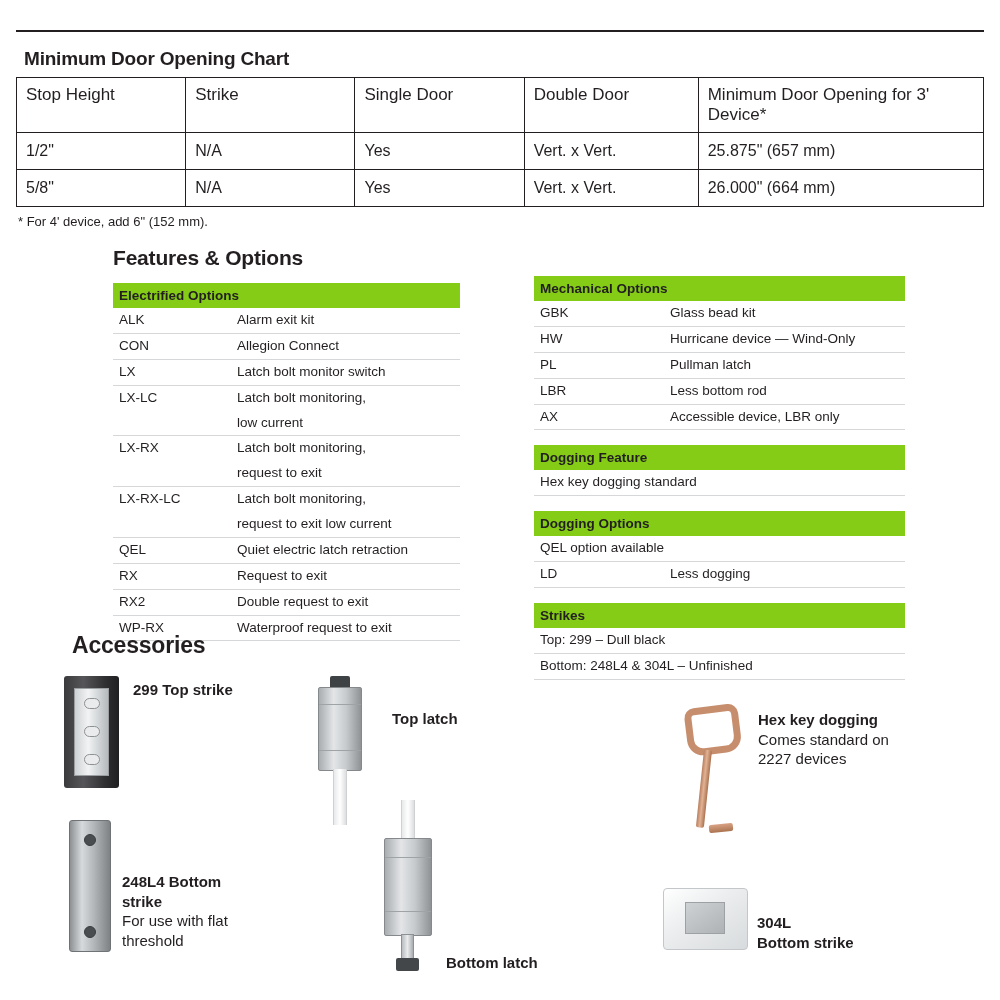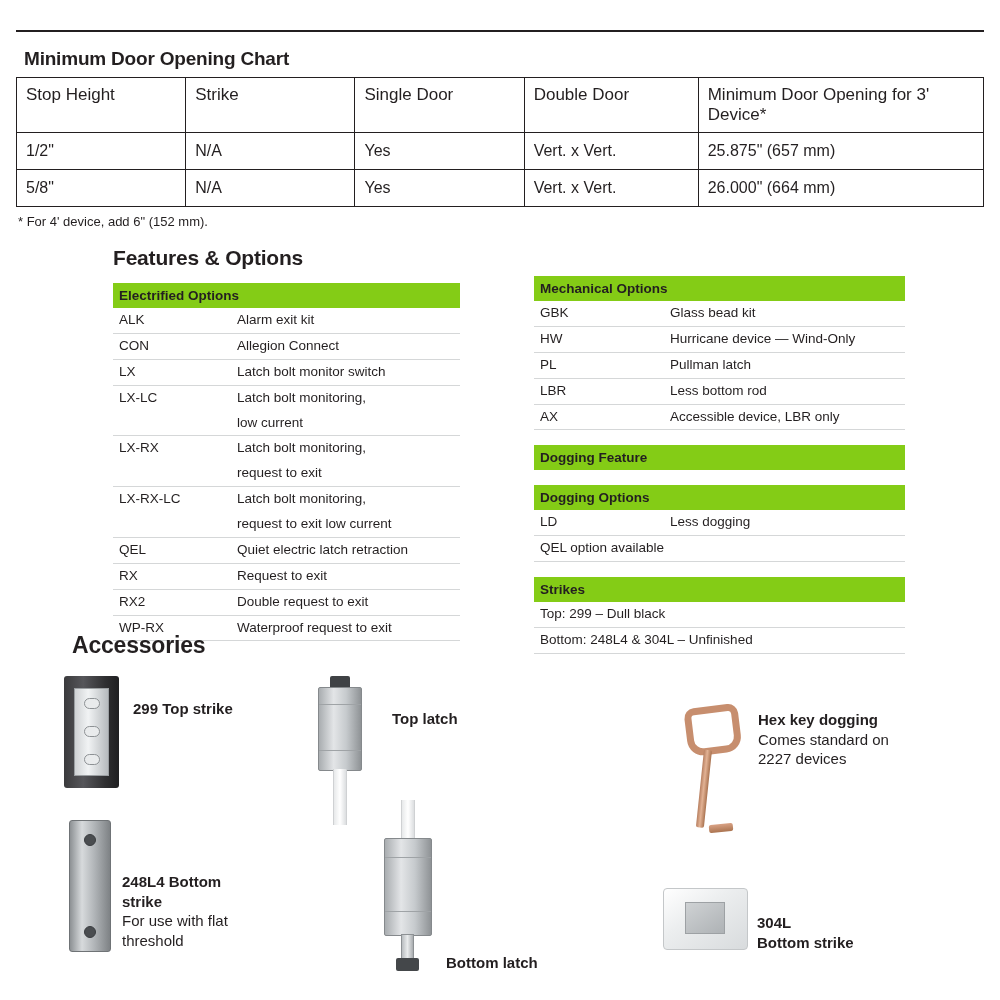--- a/index.html
+++ b/index.html
@@ -183,21 +183,21 @@
     background:linear-gradient(145deg,#ffffff 0%,#eceeef 40%,#d8dbdd 100%);
     border:1px solid #c4c7c9;
     border-radius:4px;
   }
   .s304-inner {
     position:absolute; left:22px; top:14px; width:40px; height:32px;
     background:linear-gradient(145deg,#cfd2d4 0%,#aeb2b5 100%);
     border:1px solid #9da1a4;
   }
 
-  .lbl-299       { left:133px; top:680px;margin-top:19px; }
+  .lbl-299       { left:133px; top:680px; }
   .lbl-248       { left:122px; top:872px; width:160px; }
   .lbl-toplatch  { left:392px; top:681px;margin-top:28px; }
   .lbl-bottom    { left:446px; top:953px; }
   .lbl-hex       { left:758px; top:710px; width:180px; }
   .lbl-304       { left:757px; top:913px; width:140px; }
 </style>
 </head>
 <body>
 
 <div class="chart-wrap">
@@ -310,30 +310,33 @@
     <span class="desc">Less bottom rod</span>
   </div>
   <div class="optrow">
     <span class="code">AX</span>
     <span class="desc">Accessible device, LBR only</span>
   </div>
 
   <div class="sect-gap"></div>
 
   <div class="sect-head">Dogging Feature</div>
+  <div class="optrow single">
+    <span class="desc">Hex key dogging standard</span>
+  </div>
 
   <div class="sect-gap"></div>
 
   <div class="sect-head">Dogging Options</div>
+  <div class="optrow single">
+    <span class="desc">QEL option available</span>
+  </div>
   <div class="optrow">
     <span class="code">LD</span>
     <span class="desc">Less dogging</span>
-  </div>
-  <div class="optrow single">
-    <span class="desc">QEL option available</span>
   </div>
 
   <div class="sect-gap"></div>
 
   <div class="sect-head">Strikes</div>
   <div class="optrow single">
     <span class="desc">Top: 299 – Dull black</span>
   </div>
   <div class="optrow single">
     <span class="desc">Bottom: 248L4 &amp; 304L – Unfinished</span>

